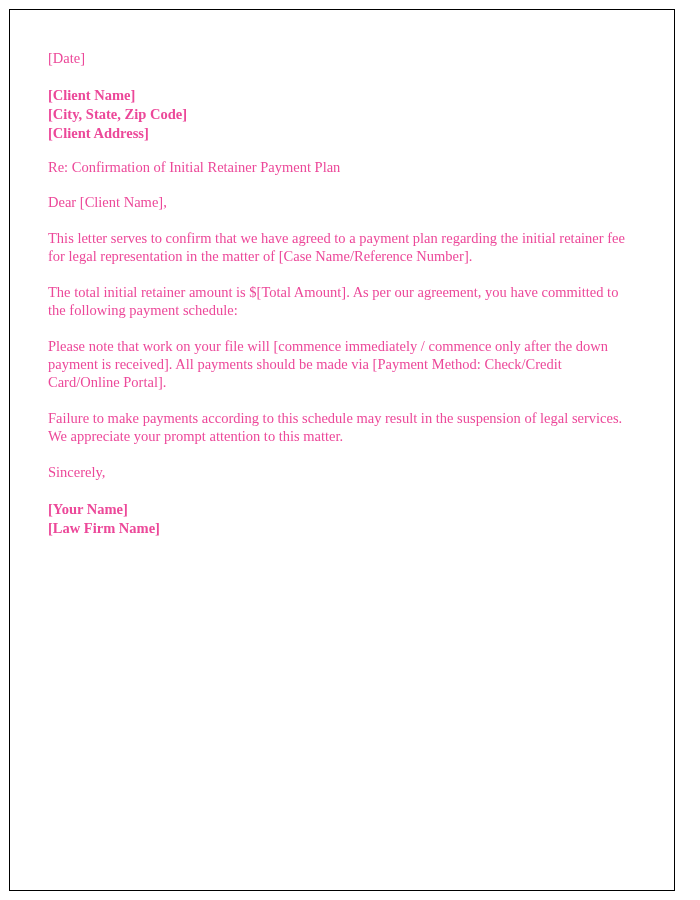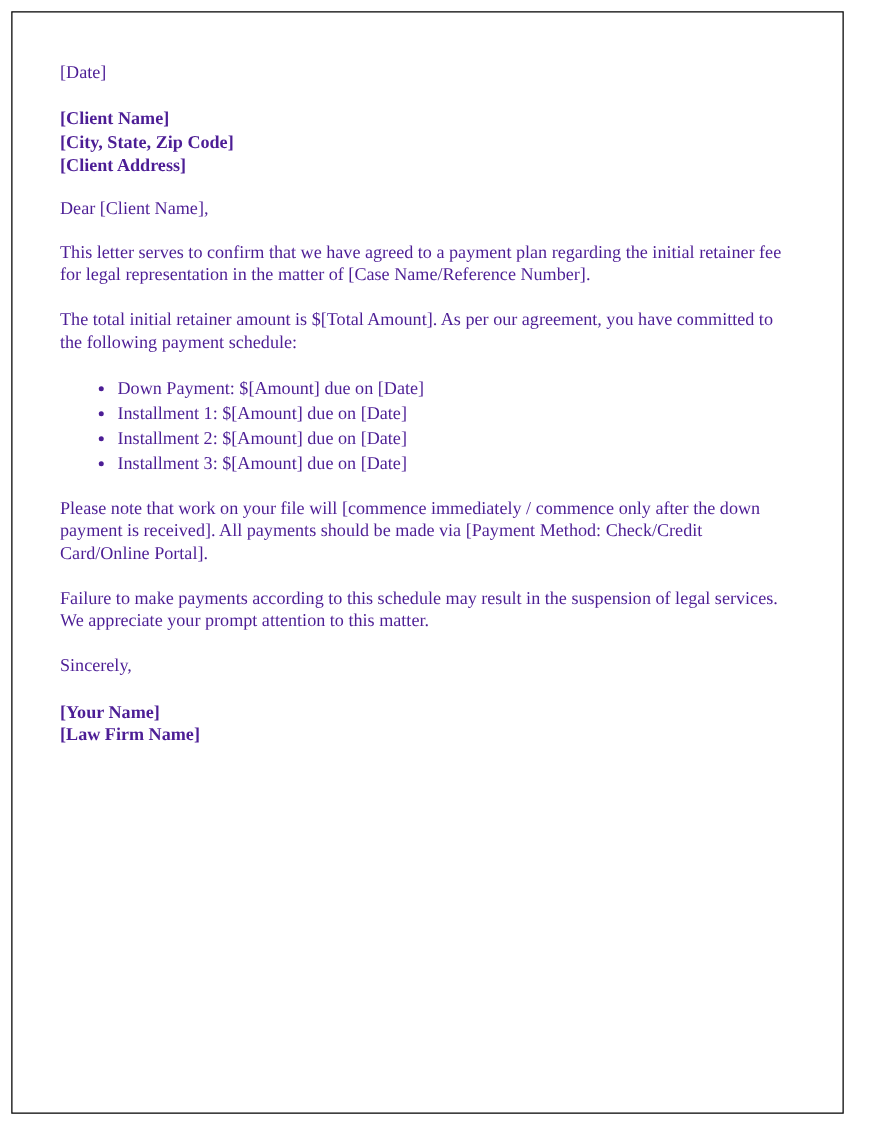--- a/index.html
+++ b/index.html
@@ -13,21 +13,21 @@
     position: absolute;
     left: 9px;
     top: 9px;
     width: 666px;
     height: 882px;
     border: 1px solid #000000;
     background: #ffffff;
     box-sizing: border-box;
     font-family: "Liberation Serif", "DejaVu Serif", serif;
     font-size: 14.5px;
-    color: #4c1d95;
+    color: #ec4899;
     line-height: 1.24;
   }
   .content {
     padding: 40px 38px 0 38px;
   }
   p {
     margin: 0 0 18px 0;
   }
   .addr-line {
     margin: 0;
@@ -59,33 +59,28 @@
   <div class="content">
 
     <p>[Date]</p>
 
     <div class="block-gap">
       <p class="addr-line">[Client Name]</p>
       <p class="addr-line">[City, State, Zip Code]</p>
       <p class="addr-line">[Client Address]</p>
     </div>
 
+    <p>Re: Confirmation of Initial Retainer Payment Plan</p>
 
     <p>Dear [Client Name],</p>
 
     <p>This letter serves to confirm that we have agreed to a payment plan regarding the initial retainer fee for legal representation in the matter of [Case Name/Reference Number].</p>
 
     <p>The total initial retainer amount is $[Total Amount]. As per our agreement, you have committed to the following payment schedule:</p>
 
-    <ul class="schedule">
-      <li>Down Payment: $[Amount] due on [Date]</li>
-      <li>Installment 1: $[Amount] due on [Date]</li>
-      <li>Installment 2: $[Amount] due on [Date]</li>
-      <li>Installment 3: $[Amount] due on [Date]</li>
-    </ul>
 
     <p>Please note that work on your file will [commence immediately / commence only after the down payment is received]. All payments should be made via [Payment Method: Check/Credit Card/Online Portal].</p>
 
     <p>Failure to make payments according to this schedule may result in the suspension of legal services. We appreciate your prompt attention to this matter.</p>
 
 
     <p>Sincerely,</p>
 
     <div>
       <p class="sig-line">[Your Name]</p>

